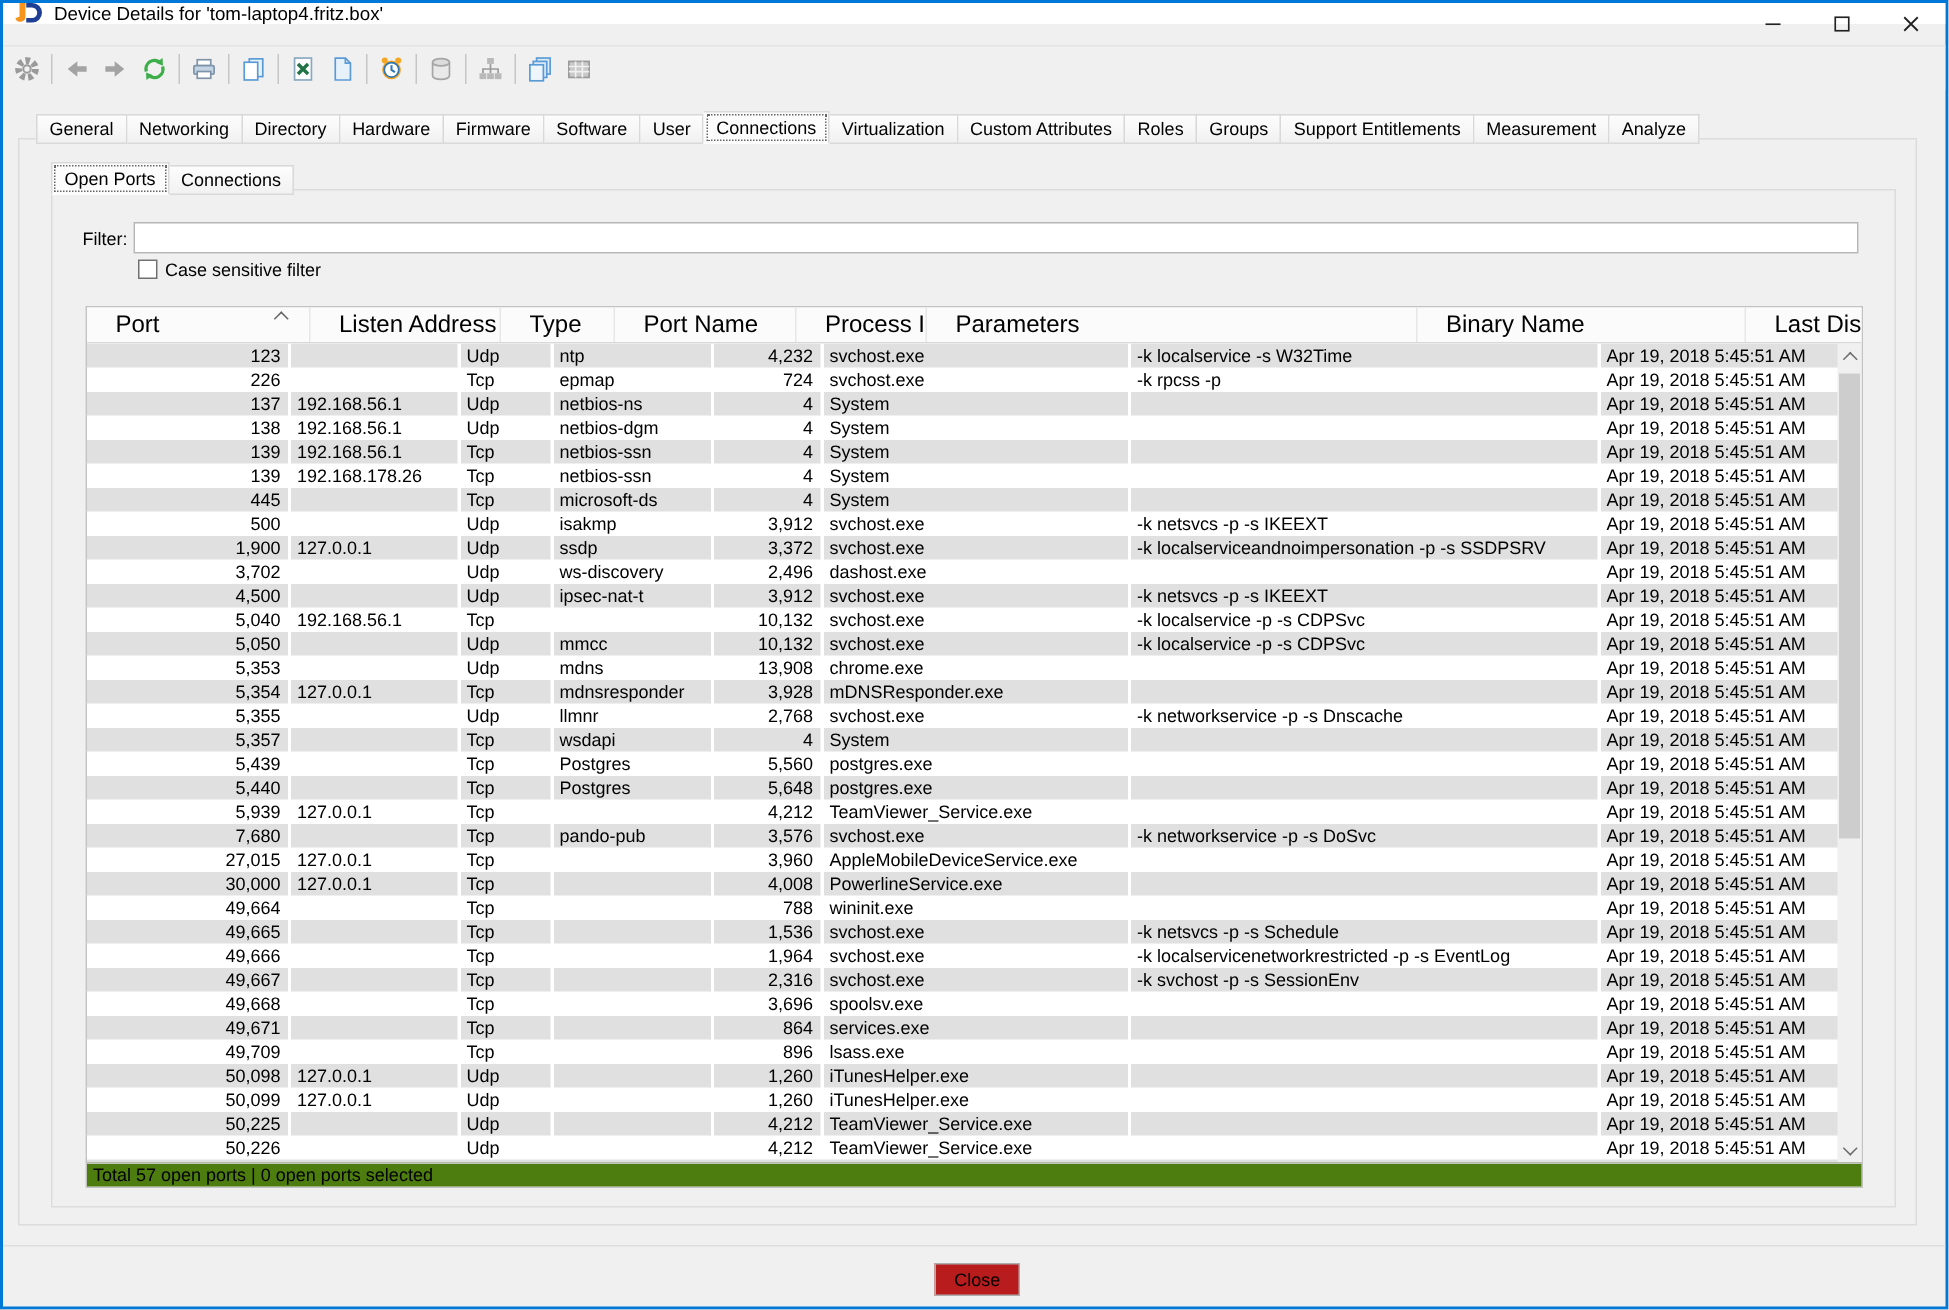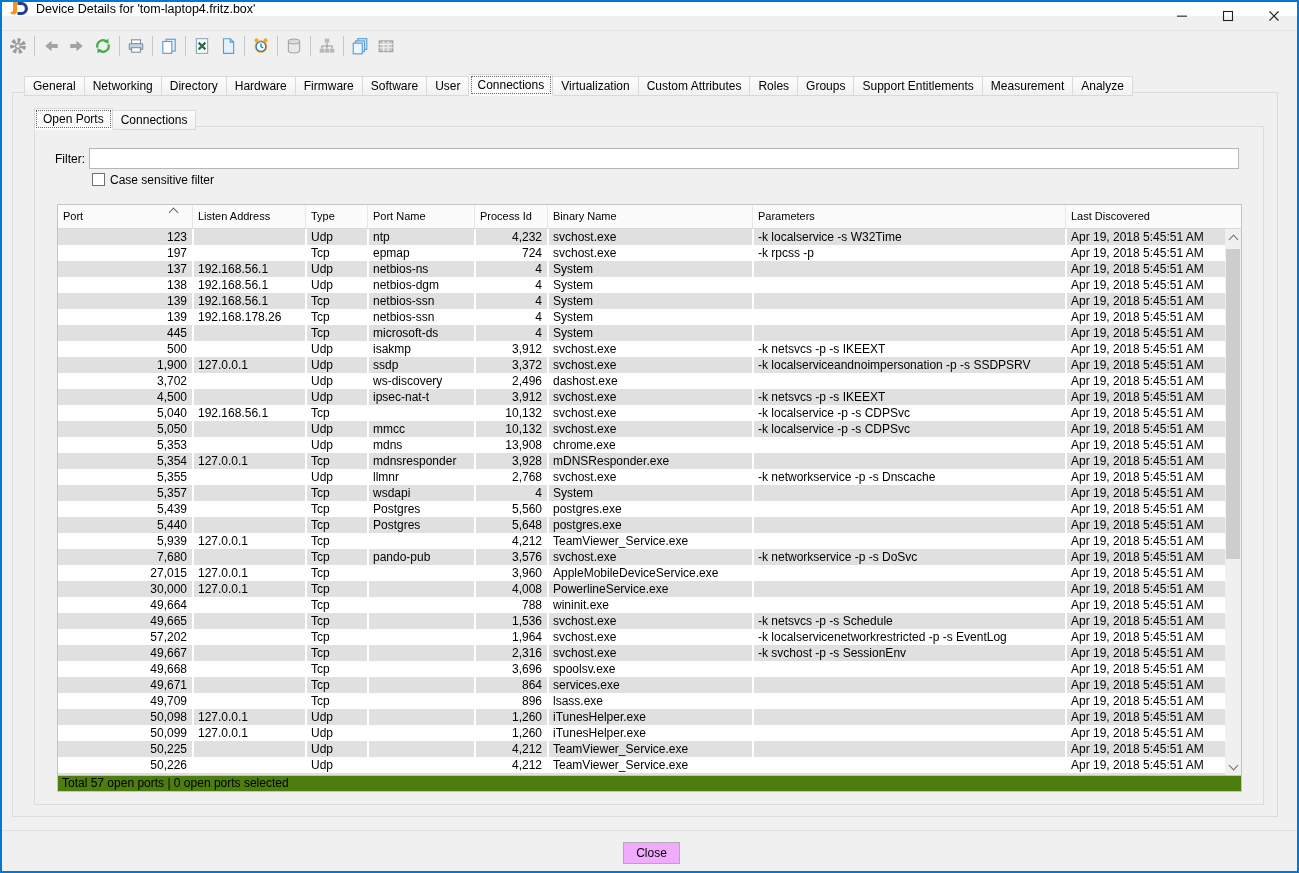--- a/index.html
+++ b/index.html
@@ -47,22 +47,22 @@
                   font-family:"Liberation Sans", sans-serif; }
   .chk-row { position:absolute; left:90px; top:171px; display:flex; align-items:flex-start; }
   .checkbox { width:13px; height:13px; border:1px solid #707070; background:#fff; }
   .chk-label { font-size:12px; margin-left:5px; }
 
   
   .tablewrap { position:absolute; left:55px; top:202px; width:1185px; height:588px;
                border:1px solid #c3c3c3; background:#fff; }
   .thead { position:absolute; top:0; left:0; right:0; height:24px; background:#fbfbfb;
            border-bottom:1px solid #d9d9d9; display:flex; }
-  .th { font-size:11px; line-height:23px; padding:0 5px; border-right:1px solid #e7e7e7;
-        white-space:nowrap; overflow:hidden; position:relative; }
+  .th { font-size:16px; line-height:23px; padding:0 5px; border-right:1px solid #e7e7e7;
+        white-space:nowrap; overflow:hidden; position:relative;margin-left:14px; }
   .th:last-child { flex:1; border-right:none; }
   .sort-caret { position:absolute; top:4px; left:112px; width:7px; height:7px;
                 border-top:1px solid #666; border-left:1px solid #666; transform:rotate(45deg); }
   .tbody { position:absolute; top:24px; left:0; width:1169px; height:546px; overflow:hidden; }
   table.grid { border-collapse:collapse; table-layout:fixed; width:1169px; }
   table.grid td { height:16px; padding:0 4px; font-size:12px; line-height:16px;
                   white-space:nowrap; overflow:hidden; border-right:2px solid #fff; }
   tr.odd td { background:#e0e0e0; }
   .c0 { width:135px; text-align:right; padding-right:5px !important; }
   .c1 { width:113px; }
@@ -83,21 +83,21 @@
   .chev.down { transform:rotate(225deg); margin-bottom:4px; }
   .sb-thumb { position:absolute; left:1px; top:20px; width:14px; height:310px; background:#cdcdcd; }
 
   .statusbar { position:absolute; left:0; right:0; bottom:0; height:16px; background:#4d7c0f;
                border-top:1px solid #c3c3c3; font-size:12px; line-height:15px; padding-left:4px;
                white-space:nowrap; overflow:hidden; }
 
   
   .divider { position:absolute; left:0; right:0; top:828px; height:1px; background:#dfdfdf; }
   .close-btn { position:absolute; left:621px; top:840px; width:57px; height:22px;
-               background:#f0abfc; border:1px solid #adadad; font-size:12px;
+               background:#b91c1c; border:1px solid #adadad; font-size:12px;
                font-family:"Liberation Sans", sans-serif; }
 </style>
 </head>
 <body>
 
 <div class="window">
 
   <div class="titlebar">
     <span class="app-icon">
       <svg viewBox="0 0 18 18" width="18" height="18">
@@ -256,39 +256,39 @@
     <span class="chk-label">Case sensitive filter</span>
   </div>
 
   <div class="tablewrap">
     <div class="thead">
         <div class="th" style="width: 135px;">Port<span class="sort-caret"></span></div>
         <div class="th" style="width: 113px;">Listen Address</div>
         <div class="th" style="width: 62px;">Type</div>
         <div class="th" style="width: 107px;">Port Name</div>
         <div class="th" style="width: 73px;">Process Id</div>
+        <div class="th" style="width: 313px;">Parameters</div>
         <div class="th" style="width: 205px;">Binary Name</div>
-        <div class="th" style="width: 313px;">Parameters</div>
         <div class="th" style="width: 161px;">Last Discovered</div>
       </div>
     <div class="tbody">
       <table class="grid">
           <tbody>
             <tr class="odd">
               <td class="c0">123</td>
               <td class="c1"></td>
               <td class="c2">Udp</td>
               <td class="c3">ntp</td>
               <td class="c4">4,232</td>
               <td class="c5">svchost.exe</td>
               <td class="c6">-k localservice -s W32Time</td>
               <td class="c7">Apr 19, 2018 5:45:51 AM</td>
             </tr>
             <tr class="even">
-              <td class="c0">197</td>
+              <td class="c0">226</td>
               <td class="c1"></td>
               <td class="c2">Tcp</td>
               <td class="c3">epmap</td>
               <td class="c4">724</td>
               <td class="c5">svchost.exe</td>
               <td class="c6">-k rpcss -p</td>
               <td class="c7">Apr 19, 2018 5:45:51 AM</td>
             </tr>
             <tr class="odd">
               <td class="c0">137</td>
@@ -514,21 +514,21 @@
               <td class="c0">49,665</td>
               <td class="c1"></td>
               <td class="c2">Tcp</td>
               <td class="c3"></td>
               <td class="c4">1,536</td>
               <td class="c5">svchost.exe</td>
               <td class="c6">-k netsvcs -p -s Schedule</td>
               <td class="c7">Apr 19, 2018 5:45:51 AM</td>
             </tr>
             <tr class="even">
-              <td class="c0">57,202</td>
+              <td class="c0">49,666</td>
               <td class="c1"></td>
               <td class="c2">Tcp</td>
               <td class="c3"></td>
               <td class="c4">1,964</td>
               <td class="c5">svchost.exe</td>
               <td class="c6">-k localservicenetworkrestricted -p -s EventLog</td>
               <td class="c7">Apr 19, 2018 5:45:51 AM</td>
             </tr>
             <tr class="odd">
               <td class="c0">49,667</td>

